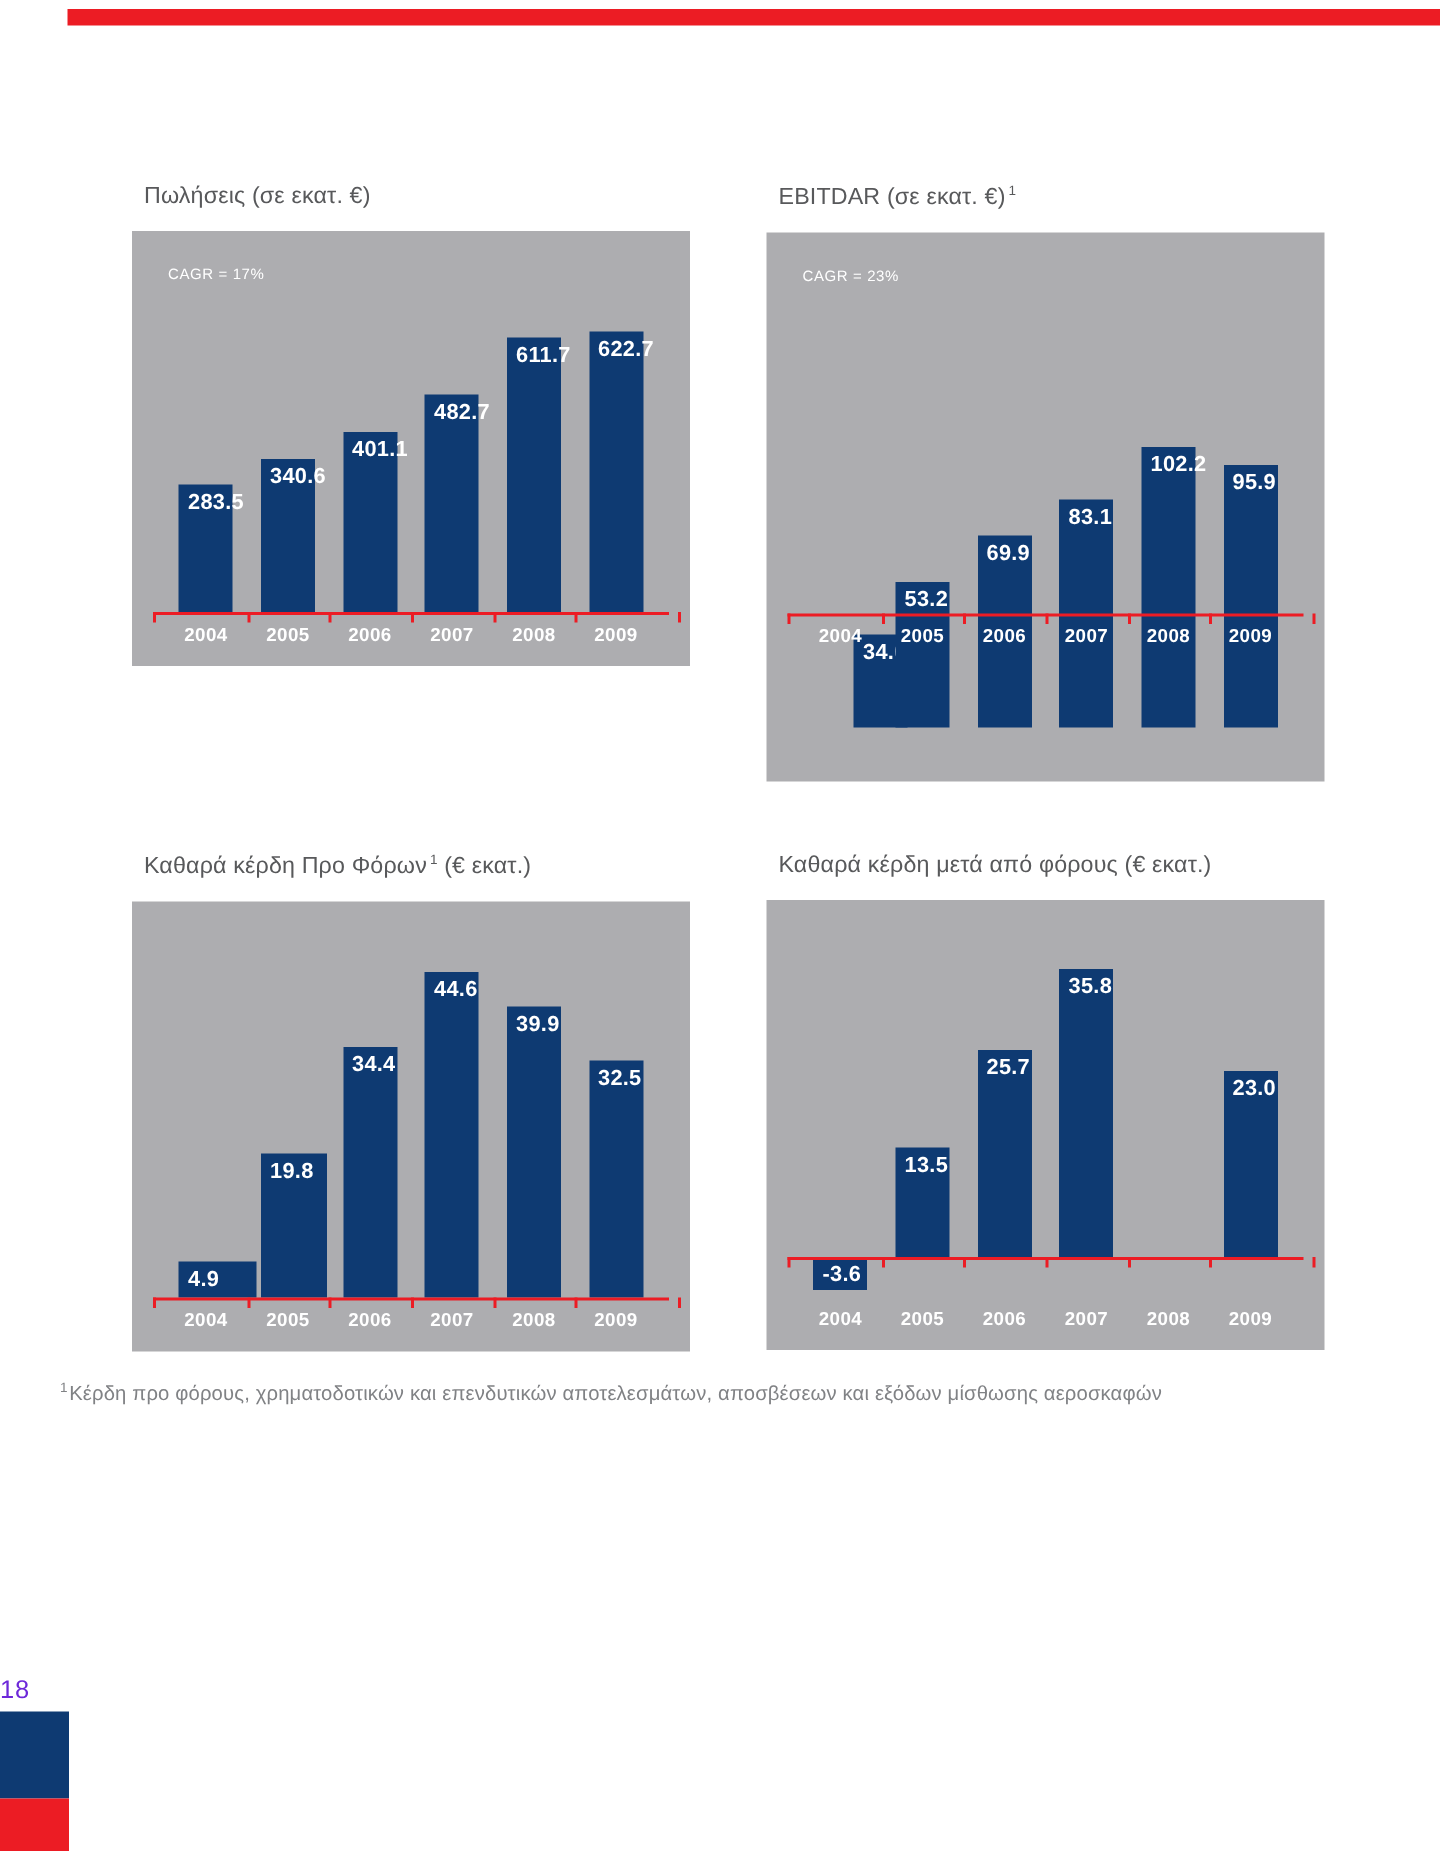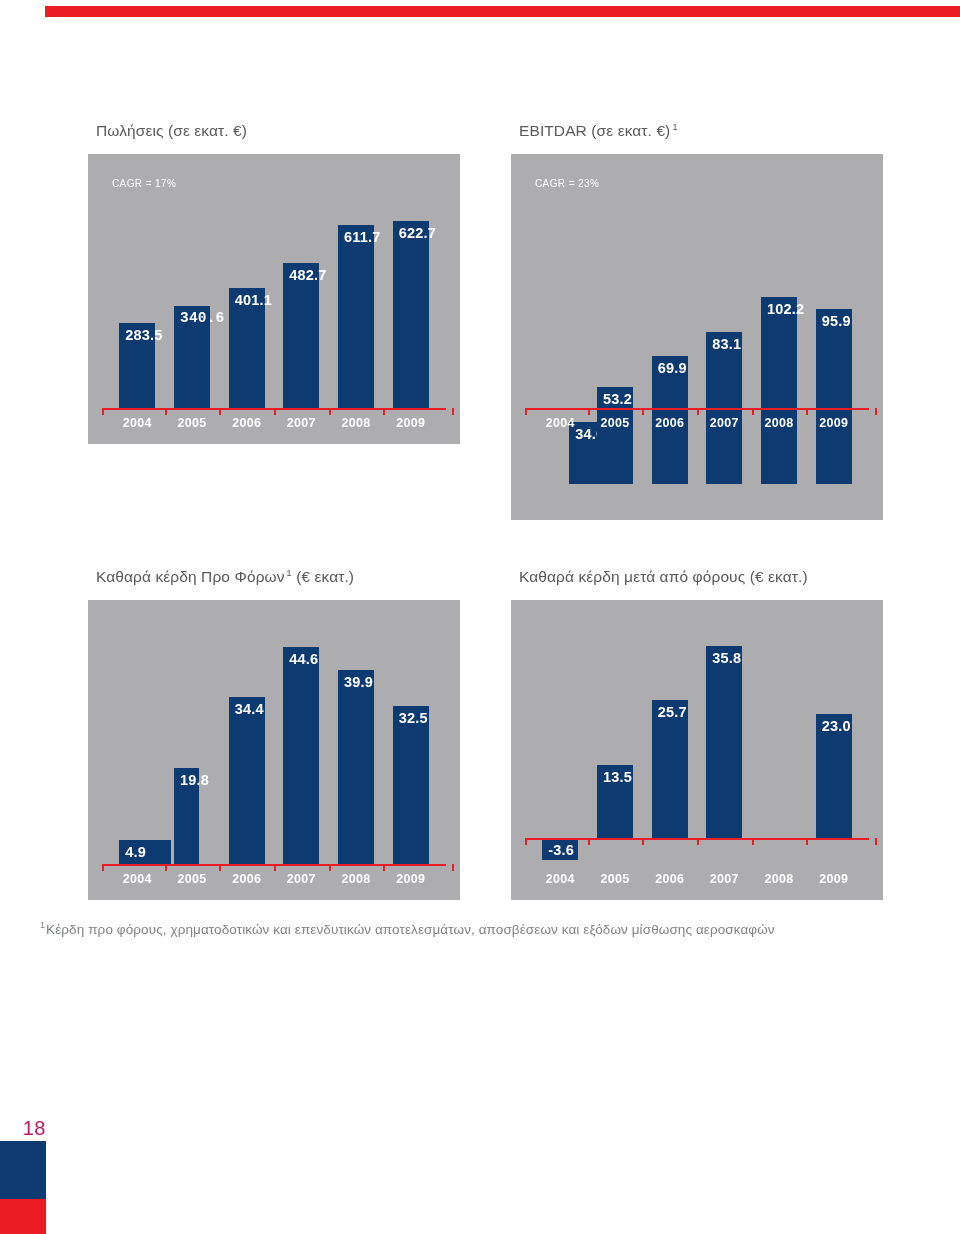--- a/index.html
+++ b/index.html
@@ -7,22 +7,22 @@
     width:960px;height:1234px;position:relative;background:#ffffff;
     font-family:"Liberation Sans","DejaVu Sans",sans-serif;
     overflow:hidden;
   }
   
   #top-rule{position:absolute;left:45px;top:6px;width:915px;height:11px;background:#ec1c24;}
 
   
   #corner-navy{position:absolute;left:0;top:1141px;width:46px;height:58px;background:#0e3a72;}
   #corner-red{position:absolute;left:0;top:1199px;width:46px;height:35px;background:#ec1c24;}
-  #page-number{position:absolute;left:0;top:1117px;width:46px;text-align:right;
-      font-size:20px;color:#be185d;letter-spacing:.5px;}
+  #page-number{position:absolute;left:0;top:1117px;width:46px;text-align:left;
+      font-size:17px;color:#6d28d9;letter-spacing:.5px;}
 
   
   .chart-block{position:absolute;}
   .chart-title{
       font-size:15.5px;color:#58595b;white-space:nowrap;margin:0 0 14px 8px;
       letter-spacing:.1px;
   }
   .chart-title sup{font-size:9px;vertical-align:super;margin-left:2px;}
 
   .panel{position:relative;background:#adadb0;}
@@ -64,21 +64,21 @@
     <div class="chart-block" style="left: 88px; top: 122px; width: 372px;">
       <div class="chart-title"><span>Πωλήσεις (σε εκατ. €)</span></div>
       <div class="panel" style="height: 290px;">
         <div class="cagr">CAGR = 17%</div>
         <div class="bar-slot" style="left: 31.3333px; width: 36px; bottom: 36px; height: 85.042px;">
           <div class="bar" style="height: 100%;">
             <span class="bar-value">283.5</span>
           </div>
         </div>
         <div class="bar-slot" style="left: 86px; width: 36px; bottom: 36px; height: 102.17px;">
-          <div class="bar" style="height: 100%; font-family: Liberation Mono, monospace;">
+          <div class="bar" style="height: 100%;">
             <span class="bar-value">340.6</span>
           </div>
         </div>
         <div class="bar-slot" style="left: 140.667px; width: 36px; bottom: 36px; height: 120.319px;">
           <div class="bar" style="height: 100%;">
             <span class="bar-value">401.1</span>
           </div>
         </div>
         <div class="bar-slot" style="left: 195.333px; width: 36px; bottom: 36px; height: 144.796px;">
           <div class="bar" style="height: 100%;">
@@ -162,21 +162,21 @@
       </div>
     </div>
     <div class="chart-block" style="left: 88px; top: 568px; width: 372px;">
       <div class="chart-title"><span>Καθαρά κέρδη Προ Φόρων</span><sup>1</sup><span> (€ εκατ.)</span></div>
       <div class="panel" style="height: 300px;">
         <div class="bar-slot" style="left: 31.3333px; width: 36px; bottom: 36px; height: 23.8387px; padding-left: 16px;">
           <div class="bar" style="height: 100%;">
             <span class="bar-value">4.9</span>
           </div>
         </div>
-        <div class="bar-slot" style="left: 86px; width: 25px; bottom: 36px; height: 96.3279px;">
+        <div class="bar-slot" style="left: 86px; width: 44px; bottom: 36px; height: 96.3279px;">
           <div class="bar" style="height: 100%;">
             <span class="bar-value">19.8</span>
           </div>
         </div>
         <div class="bar-slot" style="left: 140.667px; width: 36px; bottom: 36px; height: 167.358px;">
           <div class="bar" style="height: 100%;">
             <span class="bar-value">34.4</span>
           </div>
         </div>
         <div class="bar-slot" style="left: 195.333px; width: 36px; bottom: 36px; height: 216.981px;">

